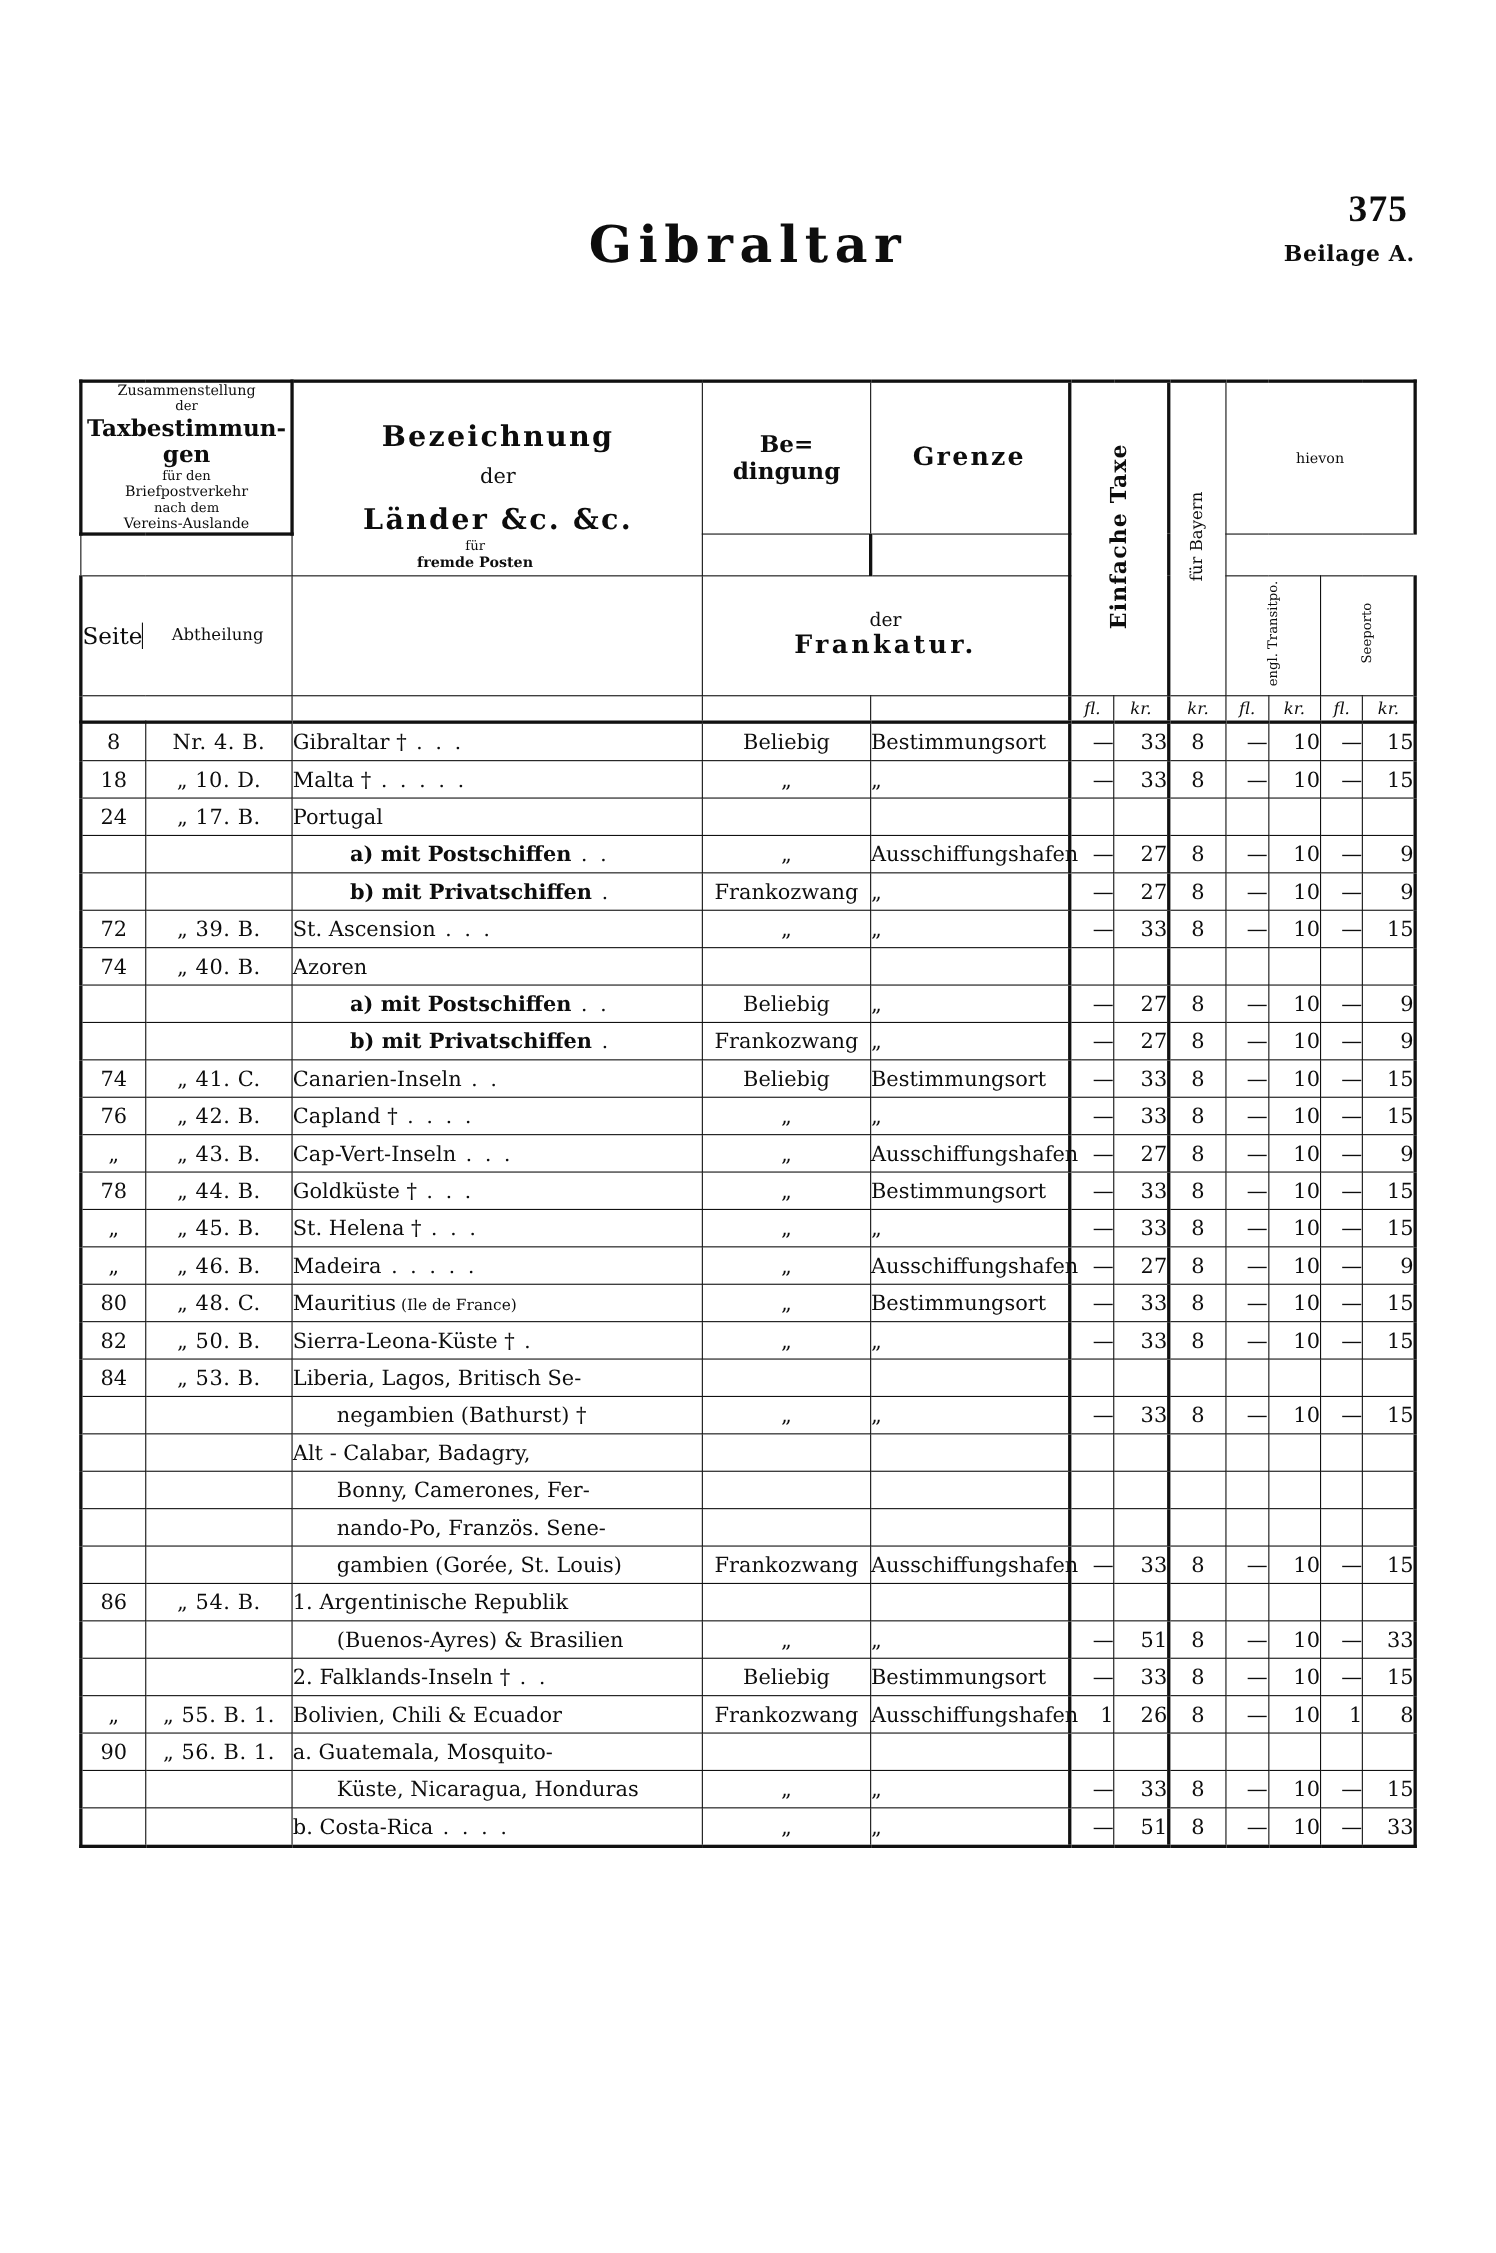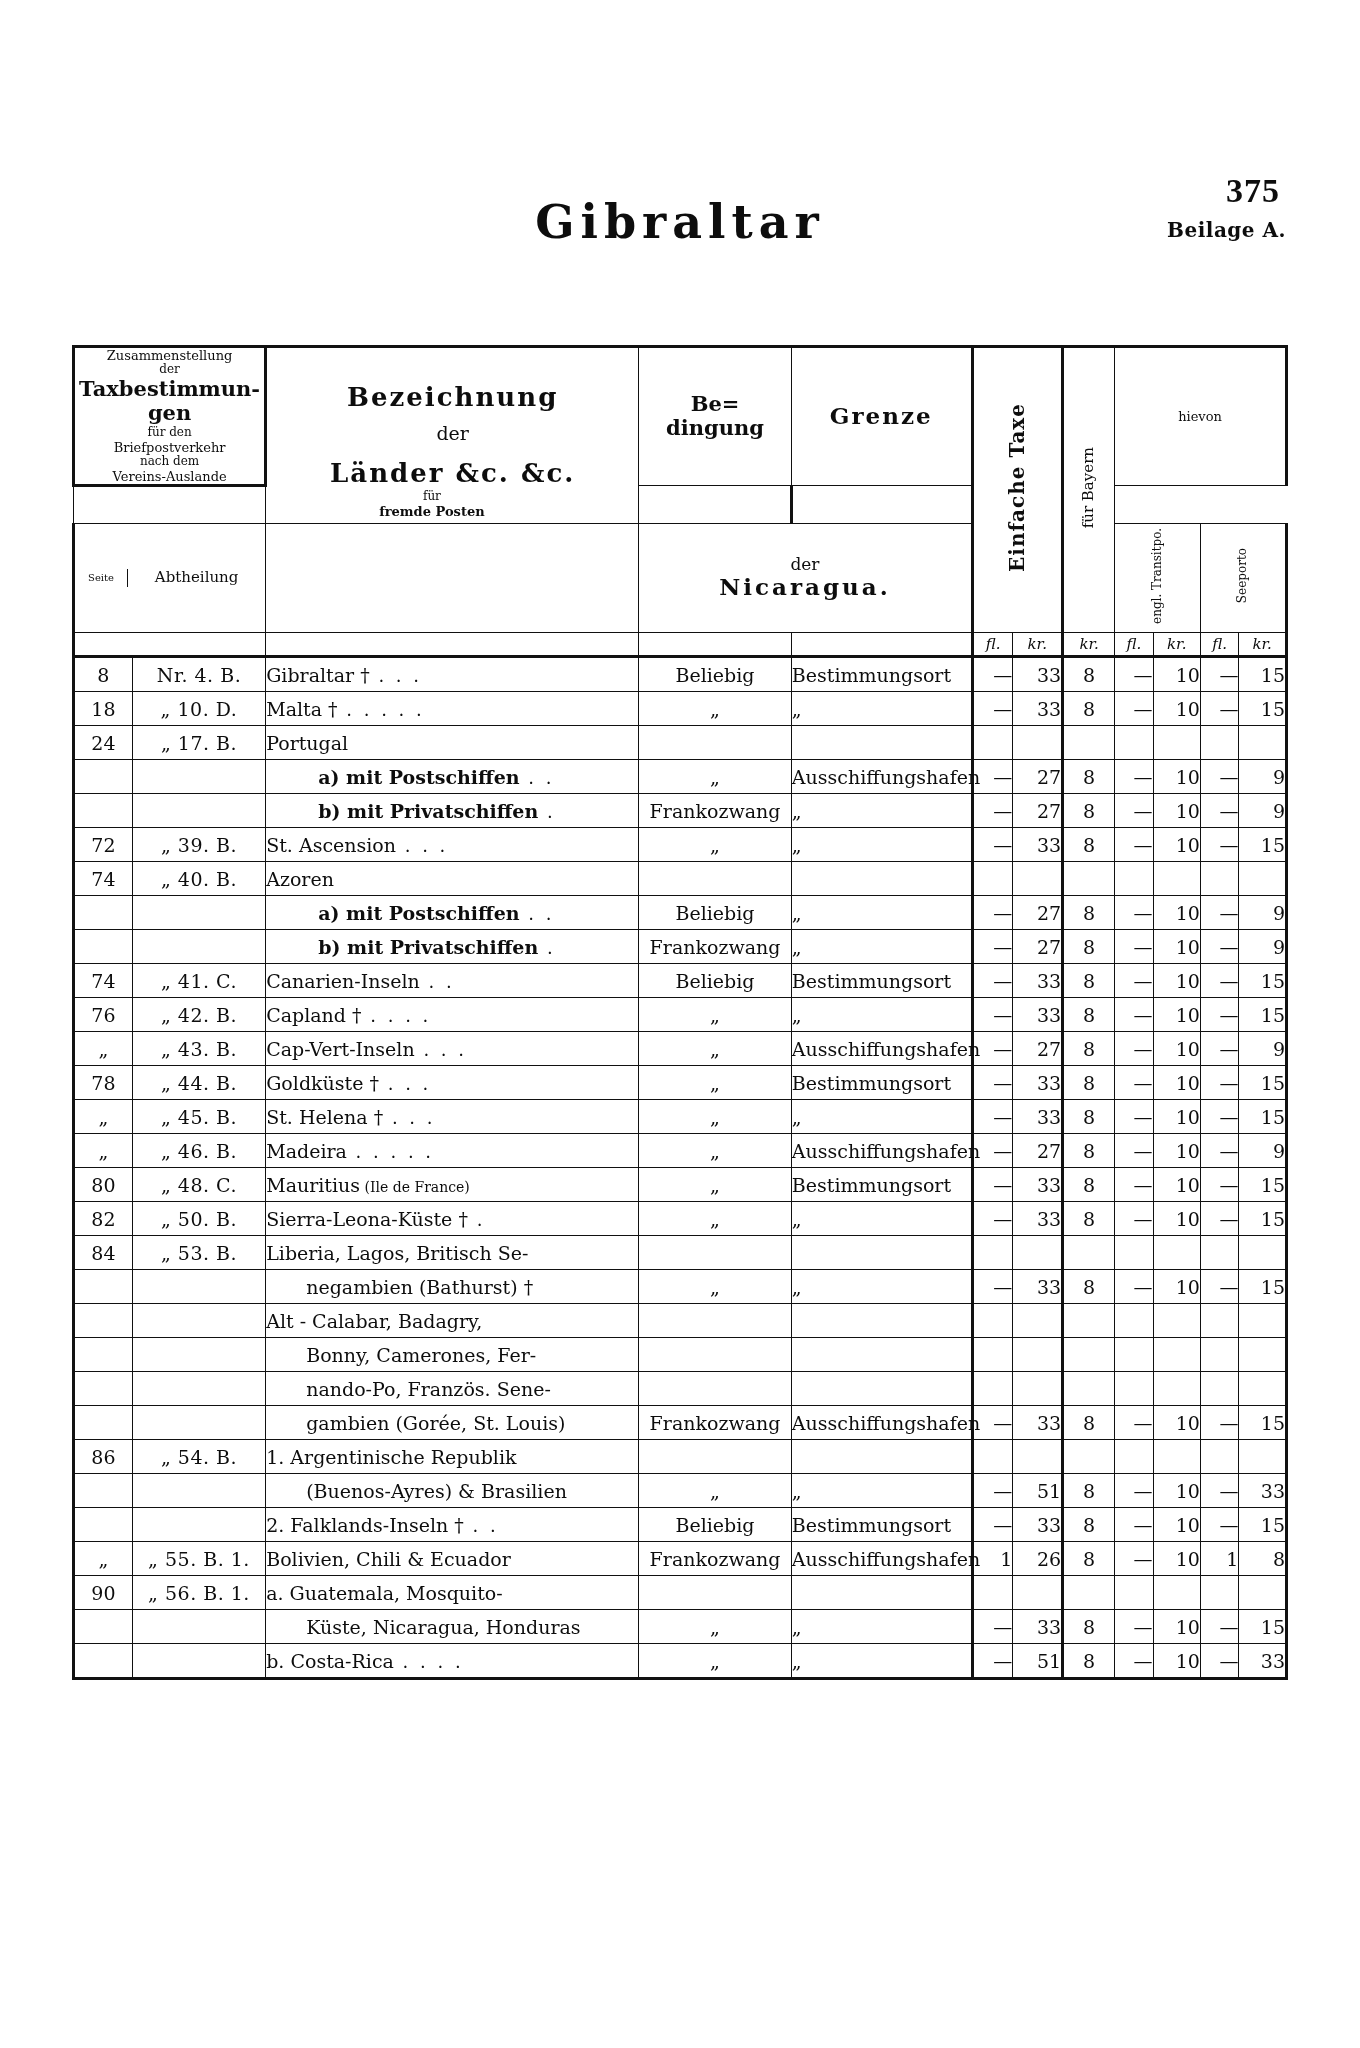--- a/index.html
+++ b/index.html
@@ -226,30 +226,30 @@
           <div class="sm" style="font-weight:bold">fremde Posten</div>
         </td>
 
       </tr>
 
       <tr>
         <td class="hdr thickleft" colspan="2" style="height:58px">
           <table style="width:100%;border-collapse:collapse">
             <tbody>
                   <tr>
-              <td style="border:0;border-right:1px solid #111;text-align:center;font-size:10px;width:52px">Seite</td>
+              <td style="border:0;border-right:1px solid #111;text-align:center;font-size:21px;width:52px">Seite</td>
               <td style="border:0;text-align:center;font-size:15px">Abtheilung</td>
             </tr>
           </tbody>
               </table>
         </td>
         <td class="hdr"></td>
         <td class="hdr" colspan="2" style="border-left:1px solid #111">
           <div style="font-size:17px">der</div>
-          <div style="font-size:23px;font-weight:bold;letter-spacing:3px">Nicaragua.</div>
+          <div style="font-size:23px;font-weight:bold;letter-spacing:3px">Frankatur.</div>
         </td>
         <td class="hdr" colspan="2">
           <span class="vert tiny">engl. Transitpo.</span>
         </td>
         <td class="hdr thickright" colspan="2">
           <span class="vert tiny">Seeporto</span>
         </td>
       </tr>
 
       <tr class="unitrow">

